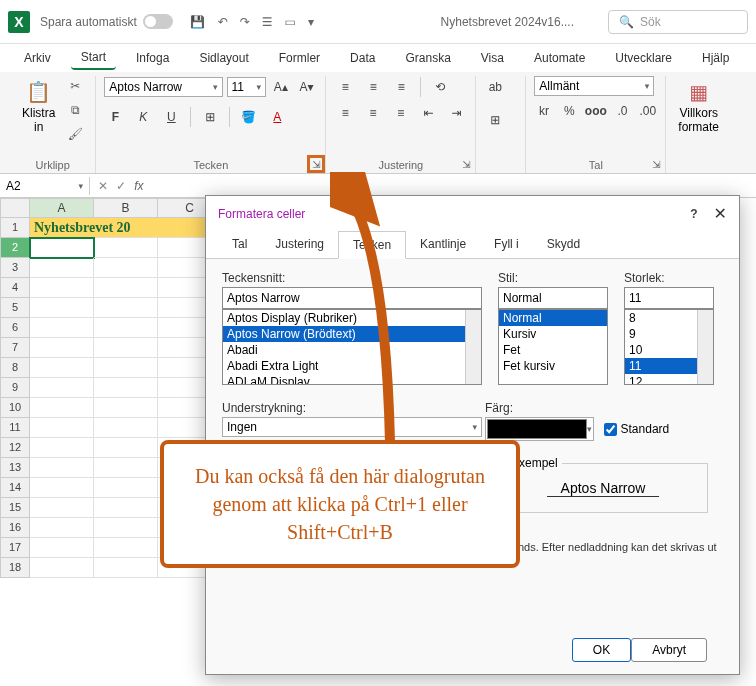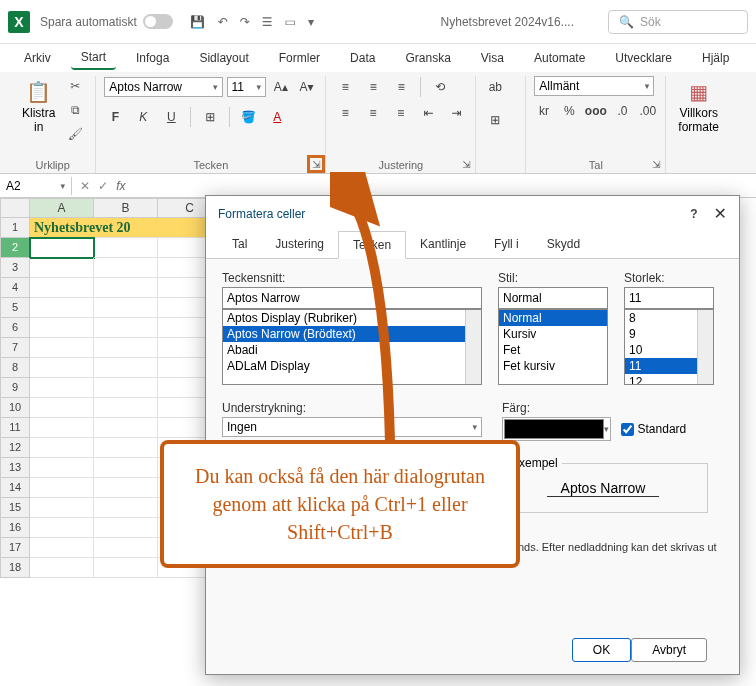--- a/index.html
+++ b/index.html
@@ -27,53 +27,53 @@
 .font-row{display:flex;gap:4px;align-items:center;margin-bottom:4px}
 .combo{background:#fff;border:1px solid #aaa;padding:2px 4px;display:flex;align-items:center;justify-content:space-between}
 .font-name{width:120px}
 .font-size{width:40px}
 .chev{color:#666;font-size:9px}
 .btn-row{display:flex;gap:6px;align-items:center}
 .rbtn{width:22px;height:22px;display:flex;align-items:center;justify-content:center;cursor:pointer;color:#444}
 .launcher{position:absolute;bottom:2px;right:2px;width:14px;height:14px;font-size:10px;color:#555;cursor:pointer;display:flex;align-items:center;justify-content:center}
 .launcher.highlight{outline:3px solid #d2691e;outline-offset:-1px}
 .namebox-row{display:flex;align-items:center;height:24px;border-bottom:1px solid #ccc;background:#fff}
-.namebox{width:72px;border-right:1px solid #ccc;padding:2px 6px;display:flex;align-items:center;justify-content:space-between}
+.namebox{width:90px;border-right:1px solid #ccc;padding:2px 6px;display:flex;align-items:center;justify-content:space-between}
 .fx-icons{display:flex;gap:8px;padding:0 8px;color:#888}
 .fx{font-style:italic;color:#666}
 .grid-area{position:relative;background:#fff}
 .col-headers{display:flex;height:20px}
 .corner{width:30px;background:#f0f0f0;border:1px solid #ccc}
 .colh{width:64px;background:#f0f0f0;border:1px solid #ccc;border-left:none;text-align:center;color:#444;line-height:18px}
 .colh.sel{background:#d4e8d4}
 .rows{}
 .row{display:flex;height:20px}
 .rowh{width:30px;background:#f0f0f0;border:1px solid #ccc;border-top:none;text-align:center;color:#444;line-height:18px;font-size:11px}
 .rowh.sel{background:#5fb878;color:#fff}
 .cell{width:64px;border:1px solid #e0e0e0;border-top:none;border-left:none}
 .row.r1 .cell{background:#ffd966}
 .banner{font-family:Georgia,serif;font-size:14px;font-weight:bold;color:#1a6b3a;padding:2px 4px;white-space:nowrap}
 .sel-cell{outline:2px solid #107c41;outline-offset:-1px}
 .dialog{position:absolute;left:205px;top:195px;width:535px;height:480px;background:#f9f9f9;border:1px solid #888;box-shadow:0 4px 20px rgba(0,0,0,.3)}
 .dlg-title{display:flex;align-items:center;padding:8px 12px;background:#fff}
-.dlg-title-text{flex:1;color:#0c4a6e}
+.dlg-title-text{flex:1;color:#a21caf}
 .dlg-help{margin-right:16px;cursor:pointer;font-weight:bold;color:#444}
 .dlg-close{cursor:pointer;font-size:16px;color:#333}
 .dlg-tabs{display:flex;padding:0 12px;gap:0;border-bottom:1px solid #ccc;background:#fff}
 .dlg-tab{padding:6px 14px;cursor:pointer;color:#333;background:#fff}
 .dlg-tab.active{border:1px solid #ccc;border-bottom:1px solid #fff;margin-bottom:-1px;background:#fff}
 .dlg-body{padding:12px 16px;display:flex;gap:16px;flex-wrap:wrap}
 .field-col{display:flex;flex-direction:column}
 .flabel{color:#333;margin-bottom:2px;text-decoration:underline;text-decoration-color:transparent}
 .tinput{border:1px solid #888;padding:3px 4px;background:#fff}
 .listbox{border:1px solid #888;background:#fff;height:76px;overflow:hidden;position:relative}
 .listbox .item{padding:1px 4px}
 .listbox .item.sel{background:#0a64c8;color:#fff}
 .listbox .scroll{position:absolute;right:0;top:0;bottom:0;width:16px;background:#eee;border-left:1px solid #ccc}
-.underline-row{display:flex;gap:20px;width:100%}
+.underline-row{display:flex;gap:3px;width:100%}
 .color-swatch{width:100px;height:20px;background:#000;border:1px solid #888}
 .checkbox{display:flex;align-items:center;gap:4px}
 .checkbox input{accent-color:#0a64c8}
 .effects-box{border:1px solid #ccc;padding:4px 8px;width:260px;position:relative;margin-top:6px}
 .effects-box .legend{position:absolute;top:-8px;left:8px;background:#f9f9f9;padding:0 4px;color:#333}
 .preview-box{border:1px solid #ccc;width:210px;height:50px;display:flex;align-items:center;justify-content:center;position:relative;margin-top:6px}
 .preview-box .legend{position:absolute;top:-8px;left:8px;background:#f9f9f9;padding:0 4px}
 .preview-text{font-size:14px;border-bottom:1px solid #333;padding:0 14px}
 .note{color:#333;margin:12px 0 0;width:100%;font-size:11px}
 .dlg-buttons{position:absolute;bottom:12px;right:32px;display:flex;}
@@ -389,20 +389,21 @@
     <div class="dlg-tab">Skydd</div>
   </div>
   <div class="dlg-body">
     <div class="field-col" style="width:260px">
       <div class="flabel">Teckensnitt:</div>
       <input class="tinput" value="Aptos Narrow" style="">
       <div class="listbox">
         <div class="item">Aptos Display (Rubriker)</div>
         <div class="item sel">Aptos Narrow (Brödtext)</div>
         <div class="item">Abadi</div>
+        <div class="item">Abadi Extra Light</div>
         <div class="item">ADLaM Display</div>
 
         <div class="scroll"></div>
       </div>
     </div>
     <div class="field-col" style="width:110px">
       <div class="flabel">Stil:</div>
       <input class="tinput" value="Normal" style="">
       <div class="listbox">
         <div class="item sel">Normal</div>

